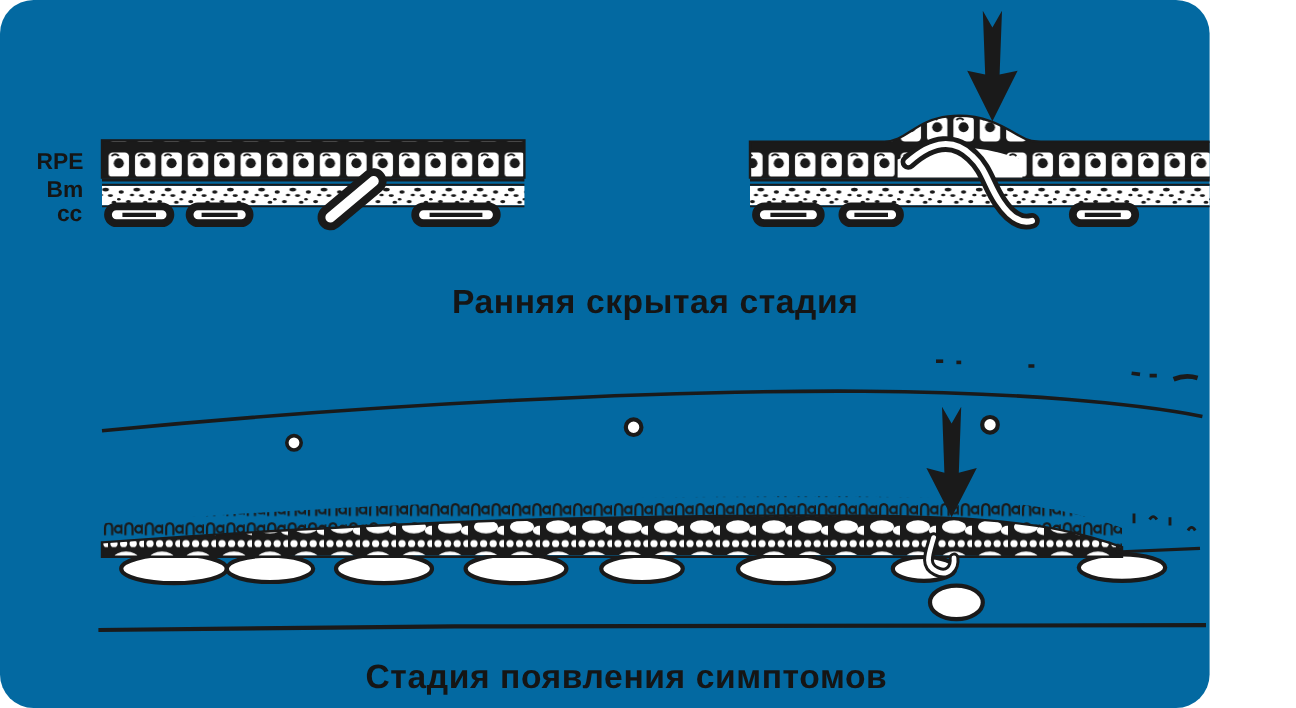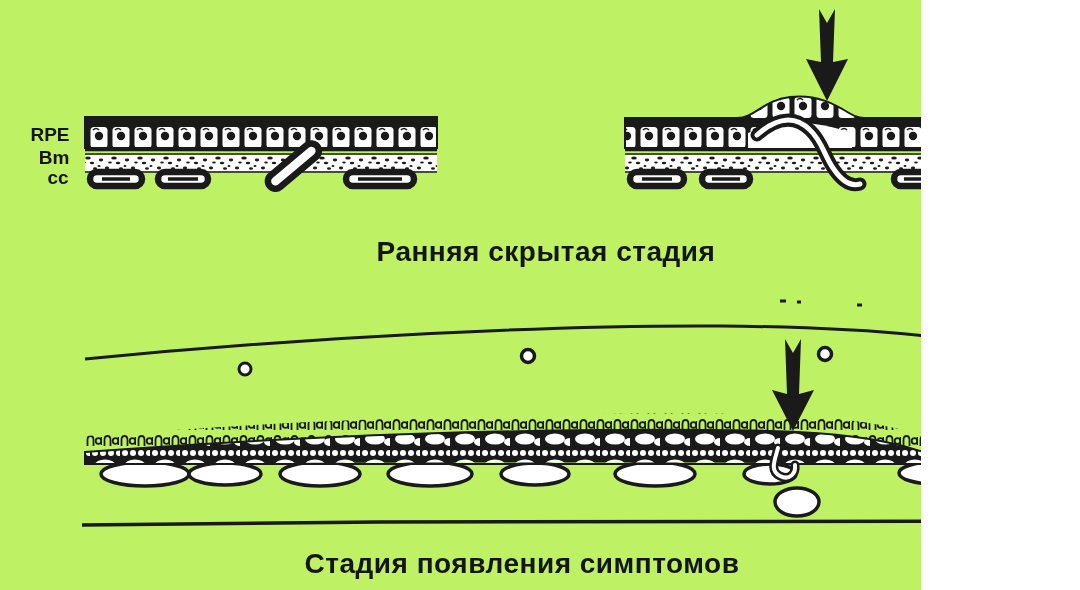--- a/index.html
+++ b/index.html
@@ -1,21 +1,22 @@
 <!DOCTYPE html>
 <html><head>
 <meta charset="utf-8">
 <style>
   html,body{margin:0;padding:0;background:#ffffff;}
   .figure{
     position:relative;
-    width:921px;height:590px;
-    background:#bef264;
+    width:1008px;height:590px;
+    background:#0369a1;
     font-family:"Liberation Sans", sans-serif;
     overflow:hidden;
+    border-radius:28px;
   }
   svg{position:absolute;left:0;top:0;}
   .caption{
     font-family:"Liberation Sans", sans-serif;
     font-weight:700;
     font-size:28px;
     letter-spacing:0.5px;
     fill:#151515;
   }
   .layerlabel{

